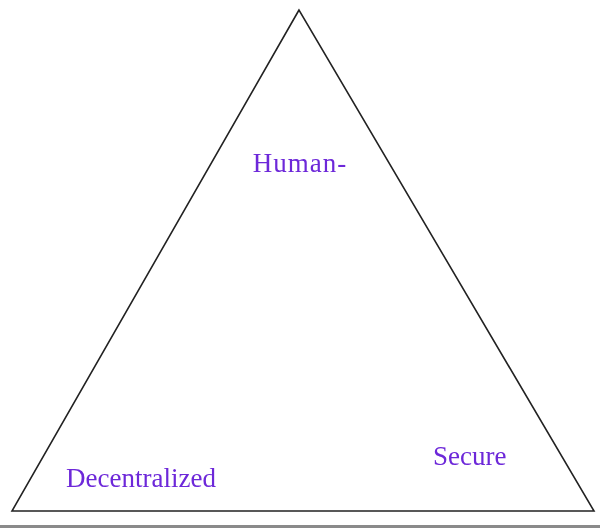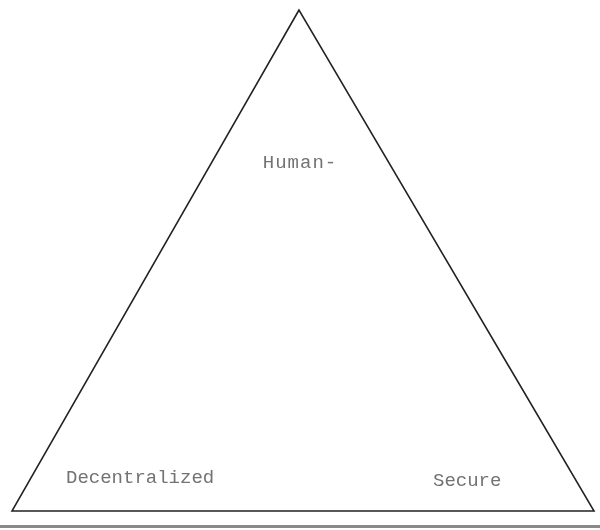--- a/index.html
+++ b/index.html
@@ -1,21 +1,21 @@
 <!DOCTYPE html>
 <html><head>
 <meta charset="utf-8">
 <style>
   html, body { margin:0; padding:0; background:#ffffff; }
   body { width:600px; height:530px; position:relative; overflow:hidden; }
   svg { position:absolute; left:0; top:0; }
-  .lbl { position:absolute; font-family:Liberation Mono, monospace; font-size:19px; color:#737373; line-height:30px; }
+  .lbl { position:absolute; font-family:Liberation Serif, serif; font-size:27px; color:#6d28d9; line-height:30px; }
   #top { left:200px; top:148px; width:200px; text-align:center; letter-spacing:1px; }
   #bl { left:58px; top:463px;margin-left:8px; }
-  #br { left:433px; top:466px; }
+  #br { left:433px; top:441px; }
   .rule { position:absolute; left:0; top:525px; width:600px; height:3px; background:#8a8a8a; }
 </style>
 </head>
 <body>
 
 <svg width="600" height="530">
   <polygon points="299,10 12,511 594,511" fill="none" stroke="#222" stroke-width="1.6"></polygon>
 </svg>
 
 <div class="lbl" id="top">

